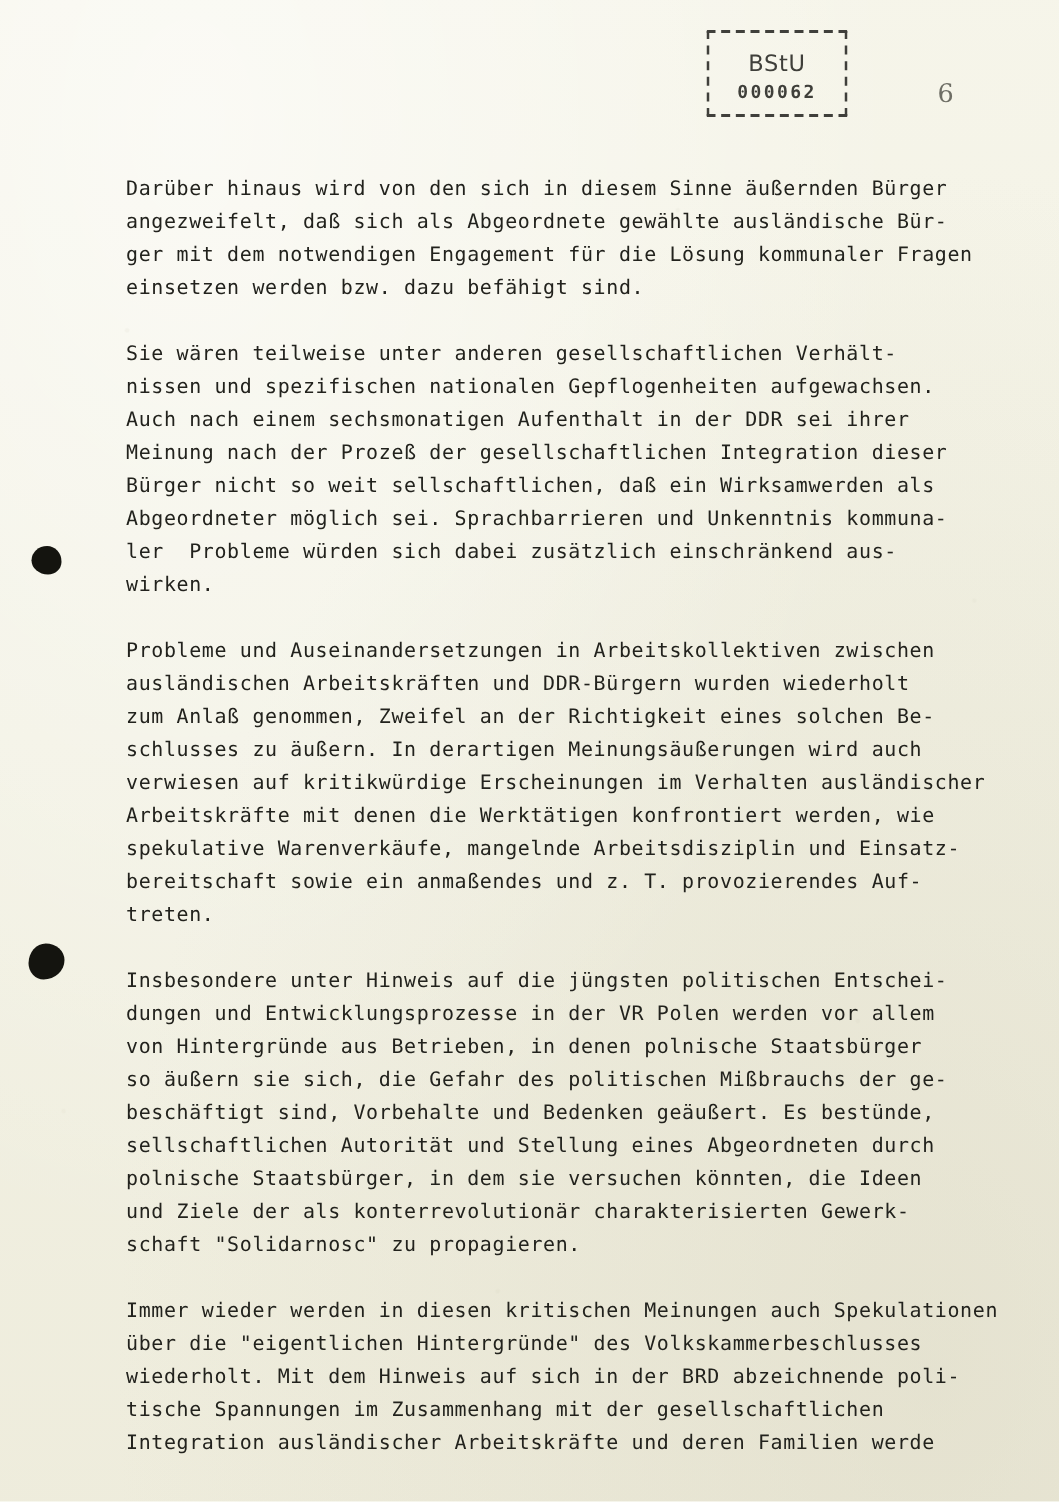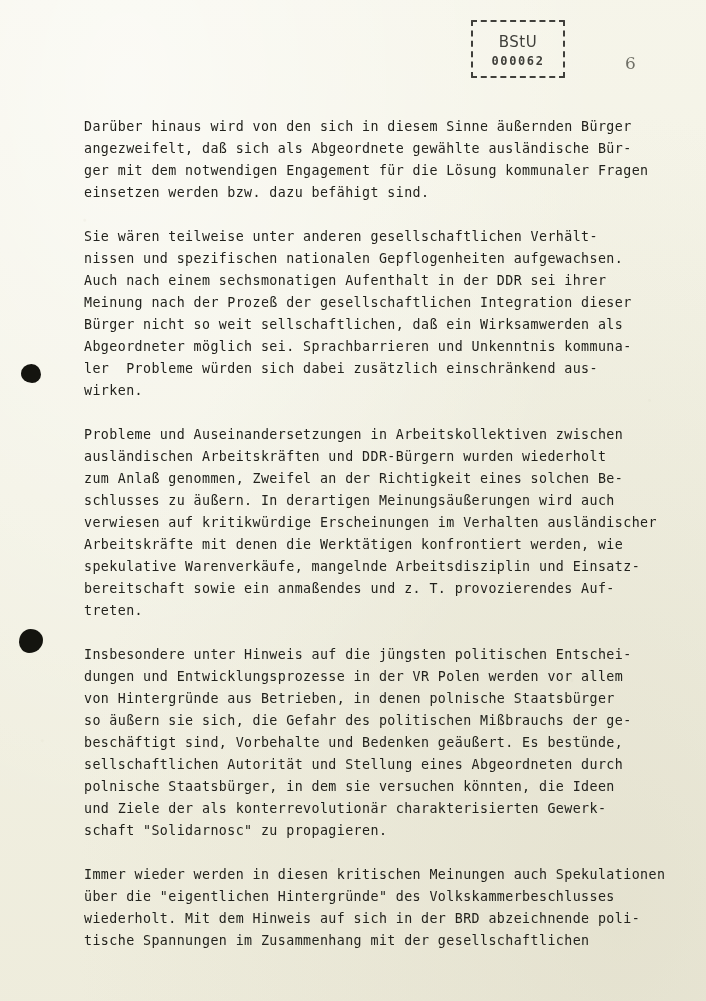--- a/index.html
+++ b/index.html
@@ -185,16 +185,17 @@
       <div class="line">polnische Staatsbürger, in dem sie versuchen könnten, die Ideen</div>
       <div class="line">und Ziele der als konterrevolutionär charakterisierten Gewerk-</div>
       <div class="line">schaft "Solidarnosc" zu propagieren.</div>
     </div>
 
     <div class="para">
       <div class="line">Immer wieder werden in diesen kritischen Meinungen auch Spekulationen</div>
       <div class="line">über die "eigentlichen Hintergründe" des Volkskammerbeschlusses</div>
       <div class="line">wiederholt. Mit dem Hinweis auf sich in der BRD abzeichnende poli-</div>
       <div class="line">tische Spannungen im Zusammenhang mit der gesellschaftlichen</div>
+      <div class="line">Integration ausländischer Arbeitskräfte und deren Familien werde</div>
     </div>
 
   </div>
 </div>
 
 </body></html>

